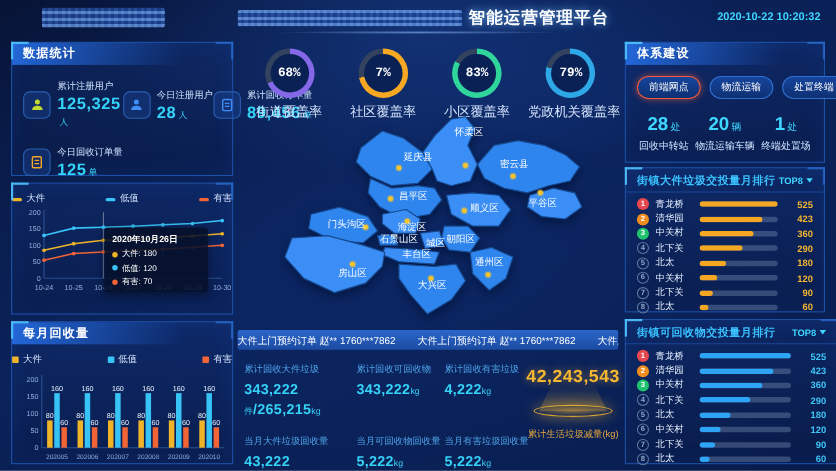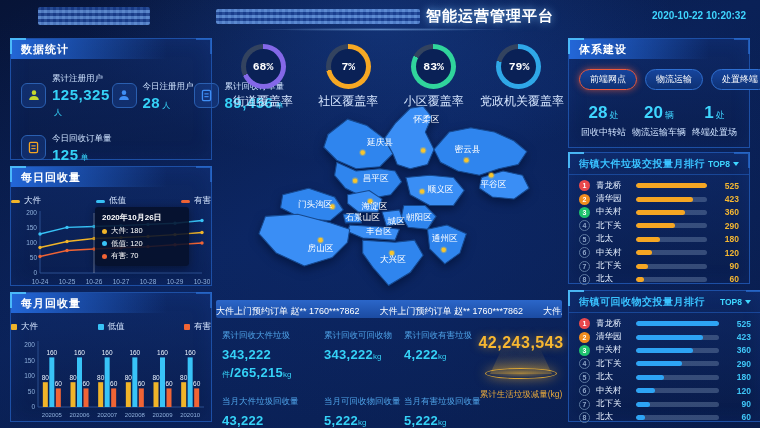--- a/index.html
+++ b/index.html
@@ -170,21 +170,20 @@
         </div>
         <div>
           <div class="stat-label">今日回收订单量</div>
           <div class="stat-value">125<span class="stat-unit">单</span></div>
         </div>
       </div>
     </div>
 </div>
 
 <div class="panel" style="left:10px; top:166px; width:202px; height:120px;">
-  <div class="ptitle">每日回收量</div>
   <div class="legend" id="daily-legend">
       <div class="legend-item">
         <div class="legend-swatch" style="background: rgb(240, 180, 41);"></div>
         <span>大件</span>
       </div>
       <div class="legend-item">
         <div class="legend-swatch" style="background: rgb(56, 195, 247);"></div>
         <span>低值</span>
       </div>
       <div class="legend-item">

